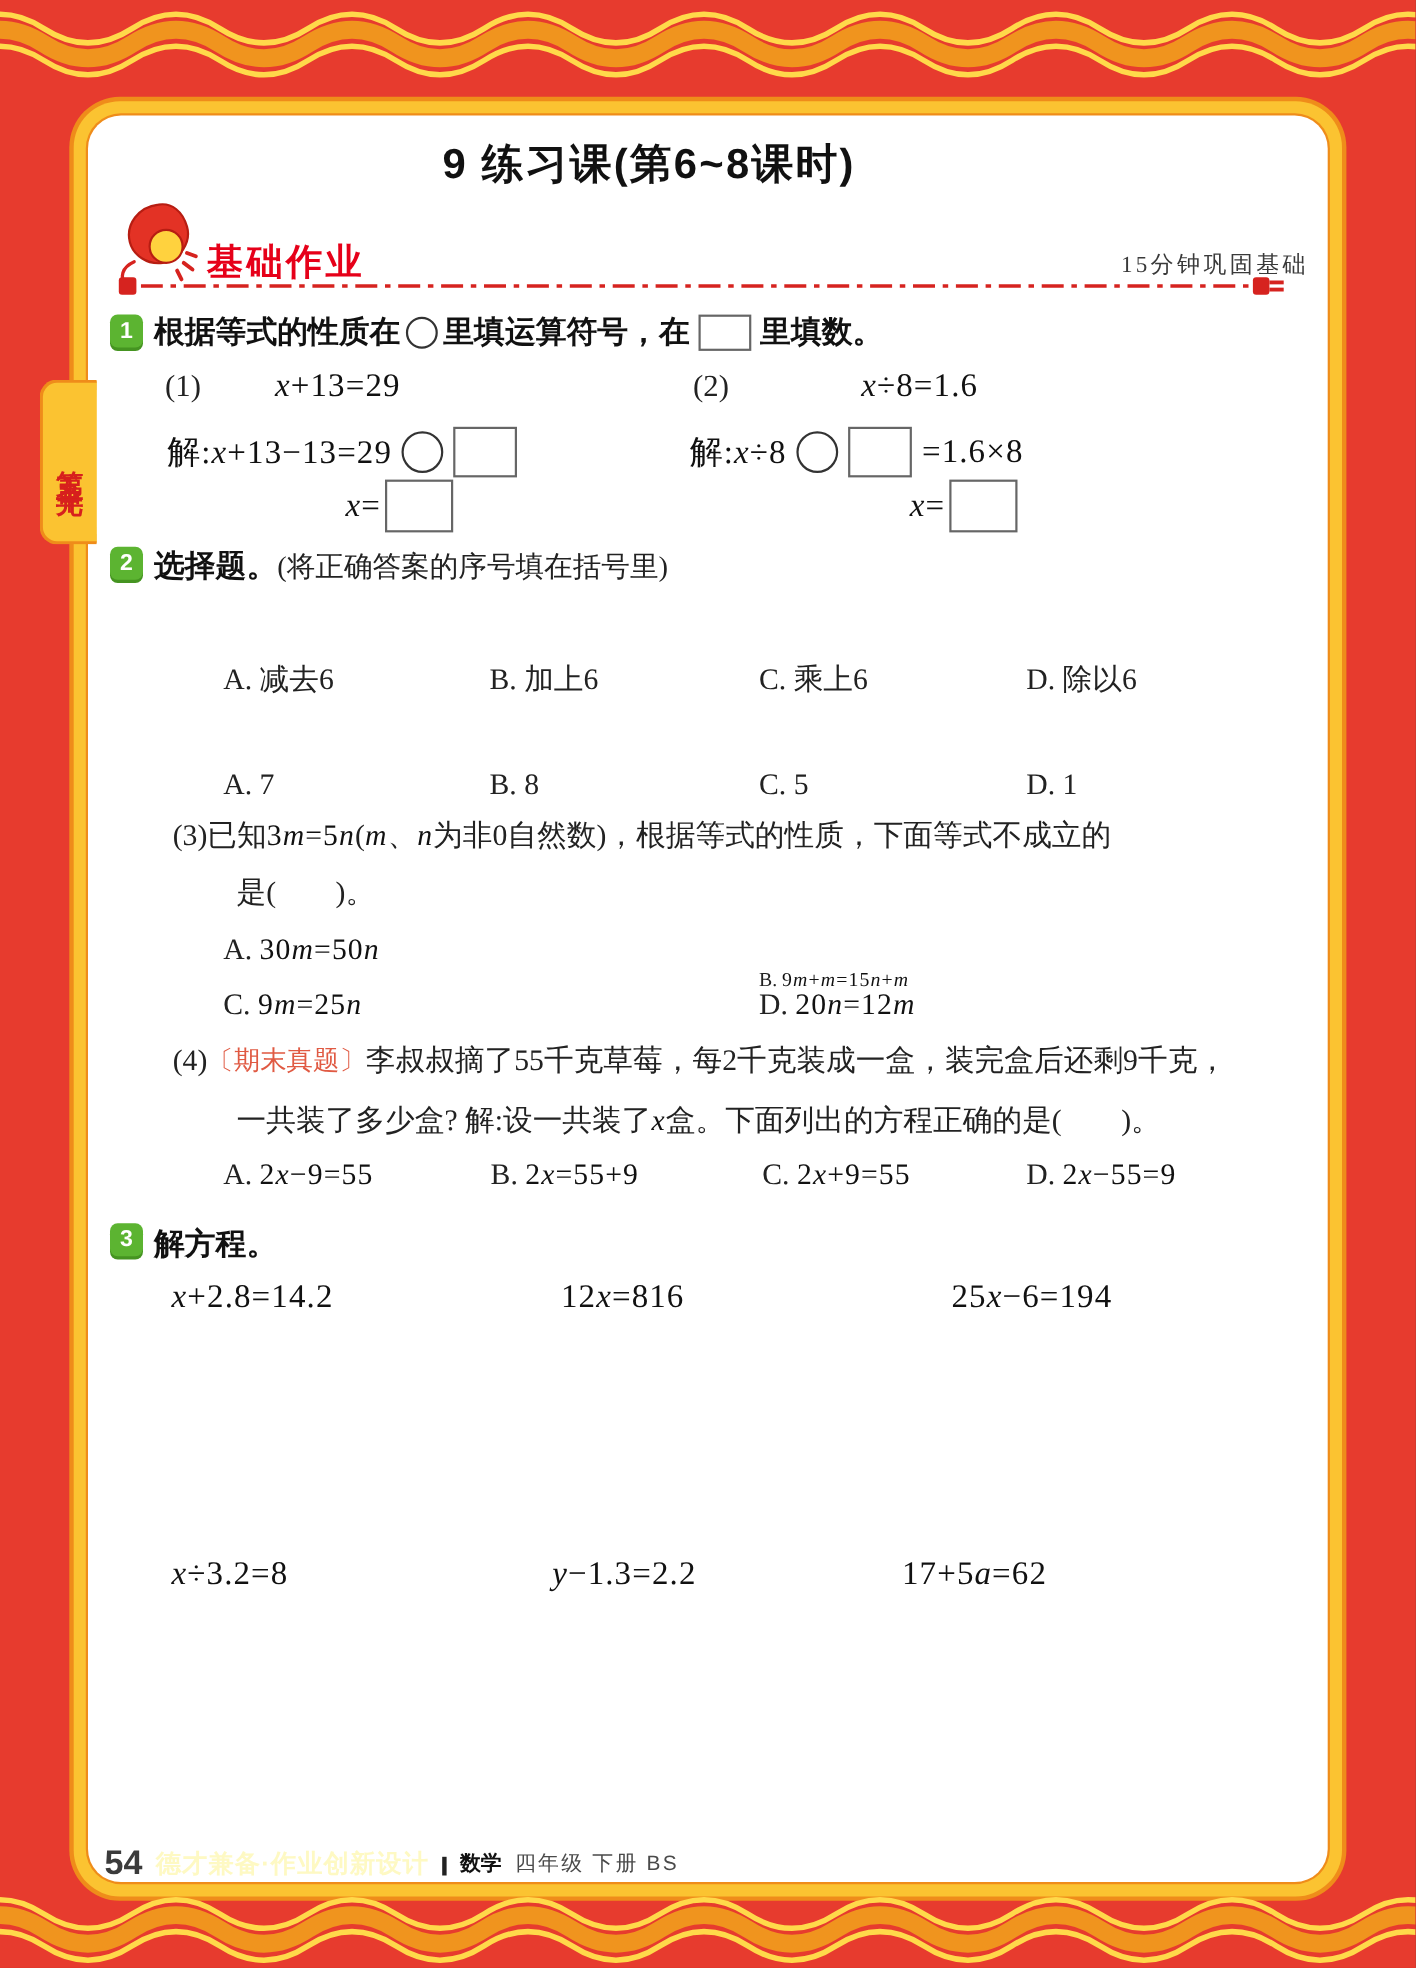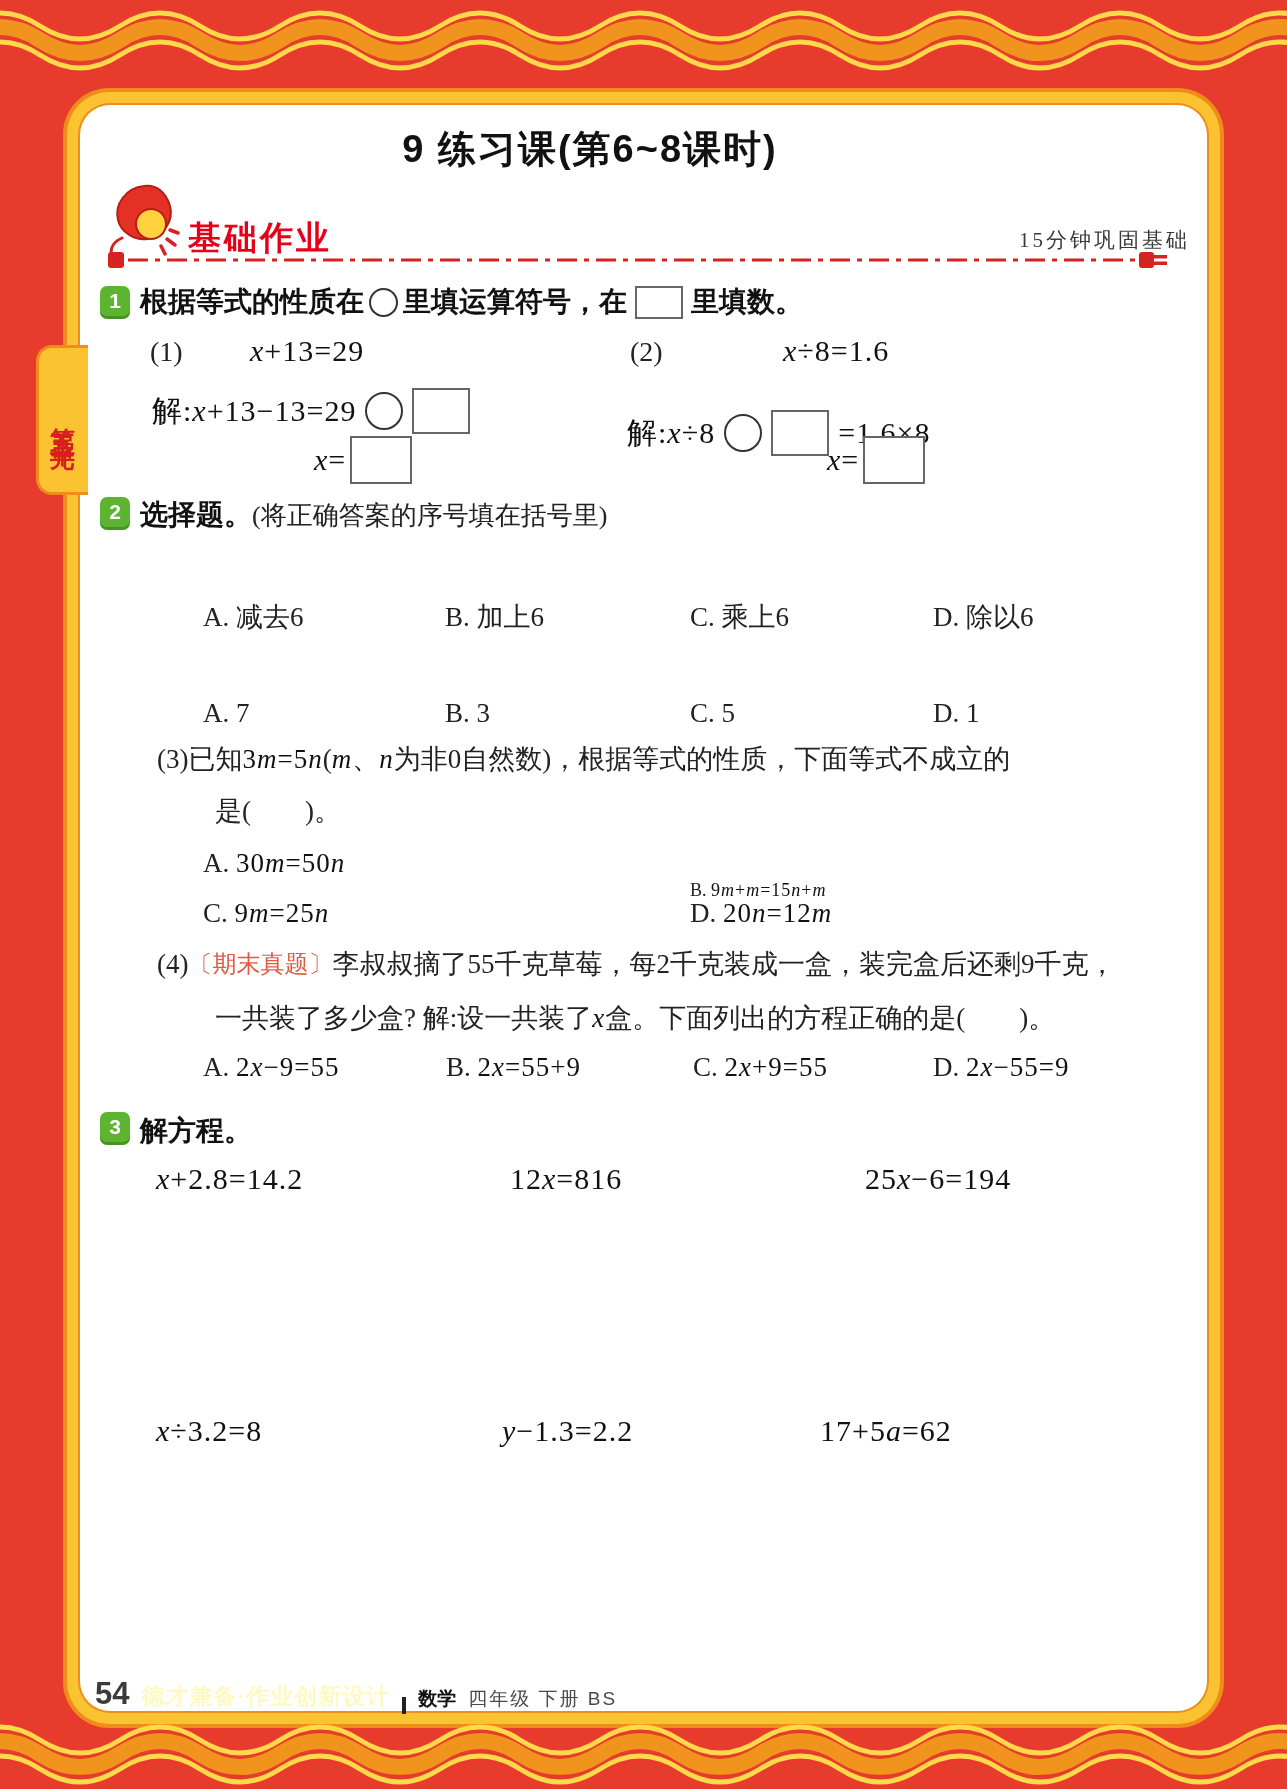--- a/index.html
+++ b/index.html
@@ -102,21 +102,21 @@
     <div class="abs kai" style="left:150px;top:336px;font-size:28px;">(1)</div>
     <div class="abs math-raw" style="left:250px;top:334px;font-size:30px;"><i>x</i>+13=29</div>
     <div class="abs kai" style="left:630px;top:336px;font-size:28px;">(2)</div>
     <div class="abs math-raw" style="left:783px;top:334px;font-size:30px;"><i>x</i>÷8=1.6</div>
 
     <div class="abs frow" style="left:152px;top:388px;gap:9px;">
       <span class="math-raw" style="font-size:30px;">解:<i>x</i>+13−13=29</span>
       <span class="circ" style="width:34px;height:34px;"></span>
       <span class="boxslot" style="width:54px;height:42px;"></span>
     </div>
-    <div class="abs frow" style="left:627px;top:388px;gap:9px;margin-top:22px;">
+    <div class="abs frow" style="left:627px;top:388px;gap:9px;">
       <span class="math-raw" style="font-size:30px;">解:<i>x</i>÷8</span>
       <span class="circ" style="width:34px;height:34px;"></span>
       <span class="boxslot" style="width:54px;height:42px;"></span>
       <span class="math-raw" style="font-size:30px;">=1.6×8</span>
     </div>
 
     <div class="abs frow" style="left:314px;top:436px;gap:4px;">
       <span class="math-raw" style="font-size:30px;"><i>x</i>=</span>
       <span class="boxslot" style="width:58px;height:44px;"></span>
     </div>
@@ -130,21 +130,21 @@
       <span class="hei" style="font-size:28px;font-weight:bold;">选择题。</span>
       <span class="kai" style="font-size:26px;">(将正确答案的序号填在括号里)</span>
     </div>
 
     <div class="abs kai" style="left:203px;top:599px;font-size:27px;"><span class="txt">A. 减去6</span></div>
     <div class="abs kai" style="left:445px;top:599px;font-size:27px;"><span class="txt">B. 加上6</span></div>
     <div class="abs kai" style="left:690px;top:599px;font-size:27px;"><span class="txt">C. 乘上6</span></div>
     <div class="abs kai" style="left:933px;top:599px;font-size:27px;"><span class="txt">D. 除以6</span></div>
 
     <div class="abs kai" style="left:203px;top:698px;font-size:27px;"><span class="txt">A. 7</span></div>
-    <div class="abs kai" style="left:445px;top:698px;font-size:27px;"><span class="txt">B. 3</span></div>
+    <div class="abs kai" style="left:445px;top:698px;font-size:27px;"><span class="txt">B. 8</span></div>
     <div class="abs kai" style="left:690px;top:698px;font-size:27px;"><span class="txt">C. 5</span></div>
     <div class="abs kai" style="left:933px;top:698px;font-size:27px;"><span class="txt">D. 1</span></div>
 
     <div class="abs kai stem" style="left:157px;top:741px;font-size:27px;"><span class="txt">(3)已知</span><span class="math">3<i>m</i>=5<i>n</i></span><span class="txt">(</span><span class="math"><i>m</i></span><span class="txt">、</span><span class="math"><i>n</i></span><span class="txt">为非0自然数)，根据等式的性质，下面等式不成立的</span></div>
     <div class="abs kai stem" style="left:215px;top:793px;font-size:27px;"><span class="txt">是(　　)。</span></div>
     <div class="abs kai" style="left:203px;top:848px;font-size:27px;"><span class="txt">A. </span><span class="math">30<i>m</i>=50<i>n</i></span></div>
     <div class="abs kai" style="left:690px;top:880px;font-size:18px;"><span class="txt">B. </span><span class="math">9<i>m</i>+<i>m</i>=15<i>n</i>+<i>m</i></span></div>
     <div class="abs kai" style="left:203px;top:898px;font-size:27px;"><span class="txt">C. </span><span class="math">9<i>m</i>=25<i>n</i></span></div>
     <div class="abs kai" style="left:690px;top:898px;font-size:27px;"><span class="txt">D. </span><span class="math">20<i>n</i>=12<i>m</i></span></div>
 
@@ -163,21 +163,21 @@
     <div class="abs hei" style="left:140px;top:1112px;font-size:28px;font-weight:bold;">解方程。</div>
 
     <div class="abs math-raw" style="left:156px;top:1162px;font-size:30px;"><i>x</i>+2.8=14.2</div>
     <div class="abs math-raw" style="left:510px;top:1162px;font-size:30px;">12<i>x</i>=816</div>
     <div class="abs math-raw" style="left:865px;top:1162px;font-size:30px;">25<i>x</i>−6=194</div>
 
     <div class="abs math-raw" style="left:156px;top:1414px;font-size:30px;"><i>x</i>÷3.2=8</div>
     <div class="abs math-raw" style="left:502px;top:1414px;font-size:30px;"><i>y</i>−1.3=2.2</div>
     <div class="abs math-raw" style="left:820px;top:1414px;font-size:30px;">17+5<i>a</i>=62</div>
 
-    <div class="abs frow" style="left:95px;top:1676px;align-items:flex-end;gap:12px;">
+    <div class="abs frow" style="left:95px;top:1676px;align-items:center;gap:12px;">
       <span class="hei" style="font-size:31px;font-weight:bold;color:#3b3b3b;">54</span>
       <span class="hei" style="font-size:23px;font-weight:bold;color:#fef9c3;letter-spacing:1px;">德才兼备·作业创新设计</span>
       <span class="abs" style="position:static;display:inline-block;width:4px;height:17px;background:#222;transform:translateY(2px);"></span>
       <span class="hei" style="font-size:19px;font-weight:bold;color:#111;">数学</span>
       <span class="hei" style="font-size:19px;color:#4a4a4a;letter-spacing:2px;">四年级 下册 BS</span>
     </div>
 
   </div>
 </div>
 

